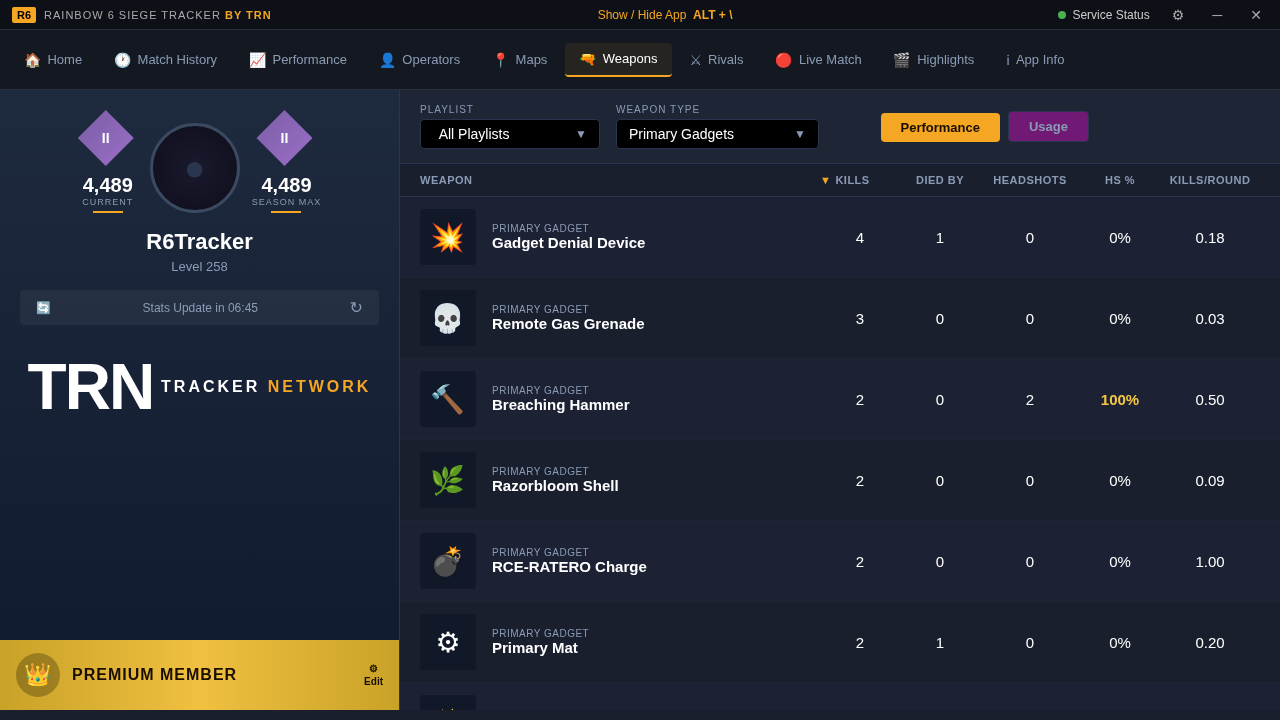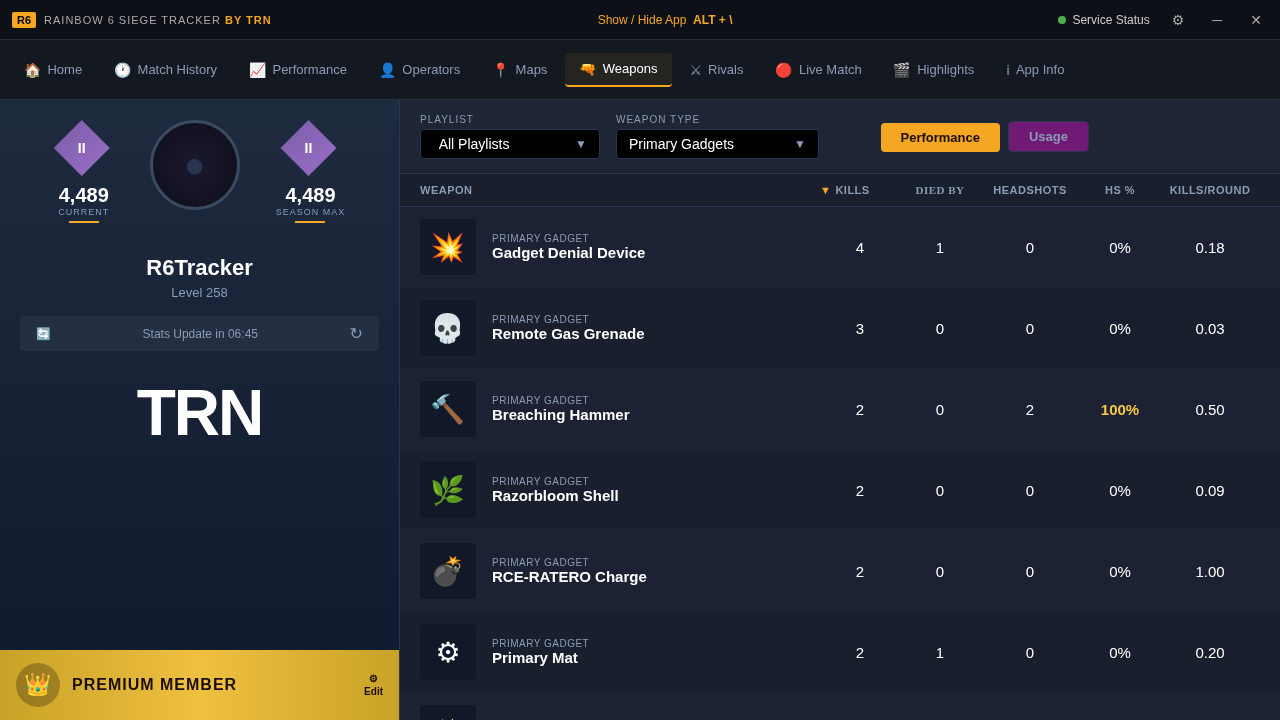--- a/index.html
+++ b/index.html
@@ -7,21 +7,21 @@
       width: 1280px;
       height: 720px;
       overflow: hidden;
       font-family: 'Segoe UI', Arial, sans-serif;
       background: #1a1f2e;
       color: #fff;
     }
 
     
     #title-bar {
-      height: 40px;
+      height: 30px;
       background: #0d1117;
       display: flex;
       align-items: center;
       justify-content: space-between;
       padding: 0 12px;
       border-bottom: 1px solid #2a2f3e;
     }
     #title-bar-left {
       display: flex;
       align-items: center;
@@ -118,25 +118,25 @@
       display: flex;
       flex-direction: column;
       align-items: center;
       padding: 20px 20px 0;
       position: relative;
       border-right: 1px solid #2a3550;
     }
 
     .rank-section {
       display: flex;
-      align-items: flex-start;
-      gap: 36px;
+      align-items: flex-end;
+      gap: 12px;
       width: 100%;
       justify-content: center;
-      margin-bottom: 32px;
+      margin-bottom: 16px;
     }
     .rank-box {
       display: flex;
       flex-direction: column;
       align-items: center;
     }
     .rank-icon {
       width: 60px;
       height: 60px;
       position: relative;
@@ -526,20 +526,23 @@
     <div class="level">Level 258</div>
 
     <div class="stats-update">
       <span>🔄</span>
       <span>Stats Update in 06:45</span>
       <span class="refresh-btn">↻</span>
     </div>
 
     <div class="trn-logo-section">
       <div class="trn-main">TRN</div>
+      <div class="trn-sub">
+        <span>TRACKER</span>&nbsp;<span class="network">NETWORK</span>
+      </div>
     </div>
 
     <div id="premium-bar">
       <div class="premium-crown">👑</div>
       <div class="premium-text">PREMIUM MEMBER</div>
       <div class="edit-icon-box">
         <span>⚙</span>
         <span>Edit</span>
       </div>
     </div>
@@ -571,21 +574,21 @@
       </div>
     </div>
 
     <div id="weapons-table">
       <div class="table-header">
         <div class="th">Weapon</div>
         <div class="th th-kills sortable">
           <span class="sort-arrow">▼</span>
           <span>Kills</span>
         </div>
-        <div class="th" style="text-align:center;cursor:pointer;font-family:Liberation Serif, serif;">Died By</div>
+        <div class="th" style="text-align:center;cursor:pointer;">Died By</div>
         <div class="th" style="text-align:center;cursor:pointer;">Headshots</div>
         <div class="th" style="text-align:center;cursor:pointer;">HS %</div>
         <div class="th" style="text-align:center;cursor:pointer;">Kills/Round</div>
       </div>
 
       <div id="table-body">
           <div class="table-row">
       <div class="weapon-cell">
         <div class="weapon-icon">💥</div>
         <div class="weapon-info">

